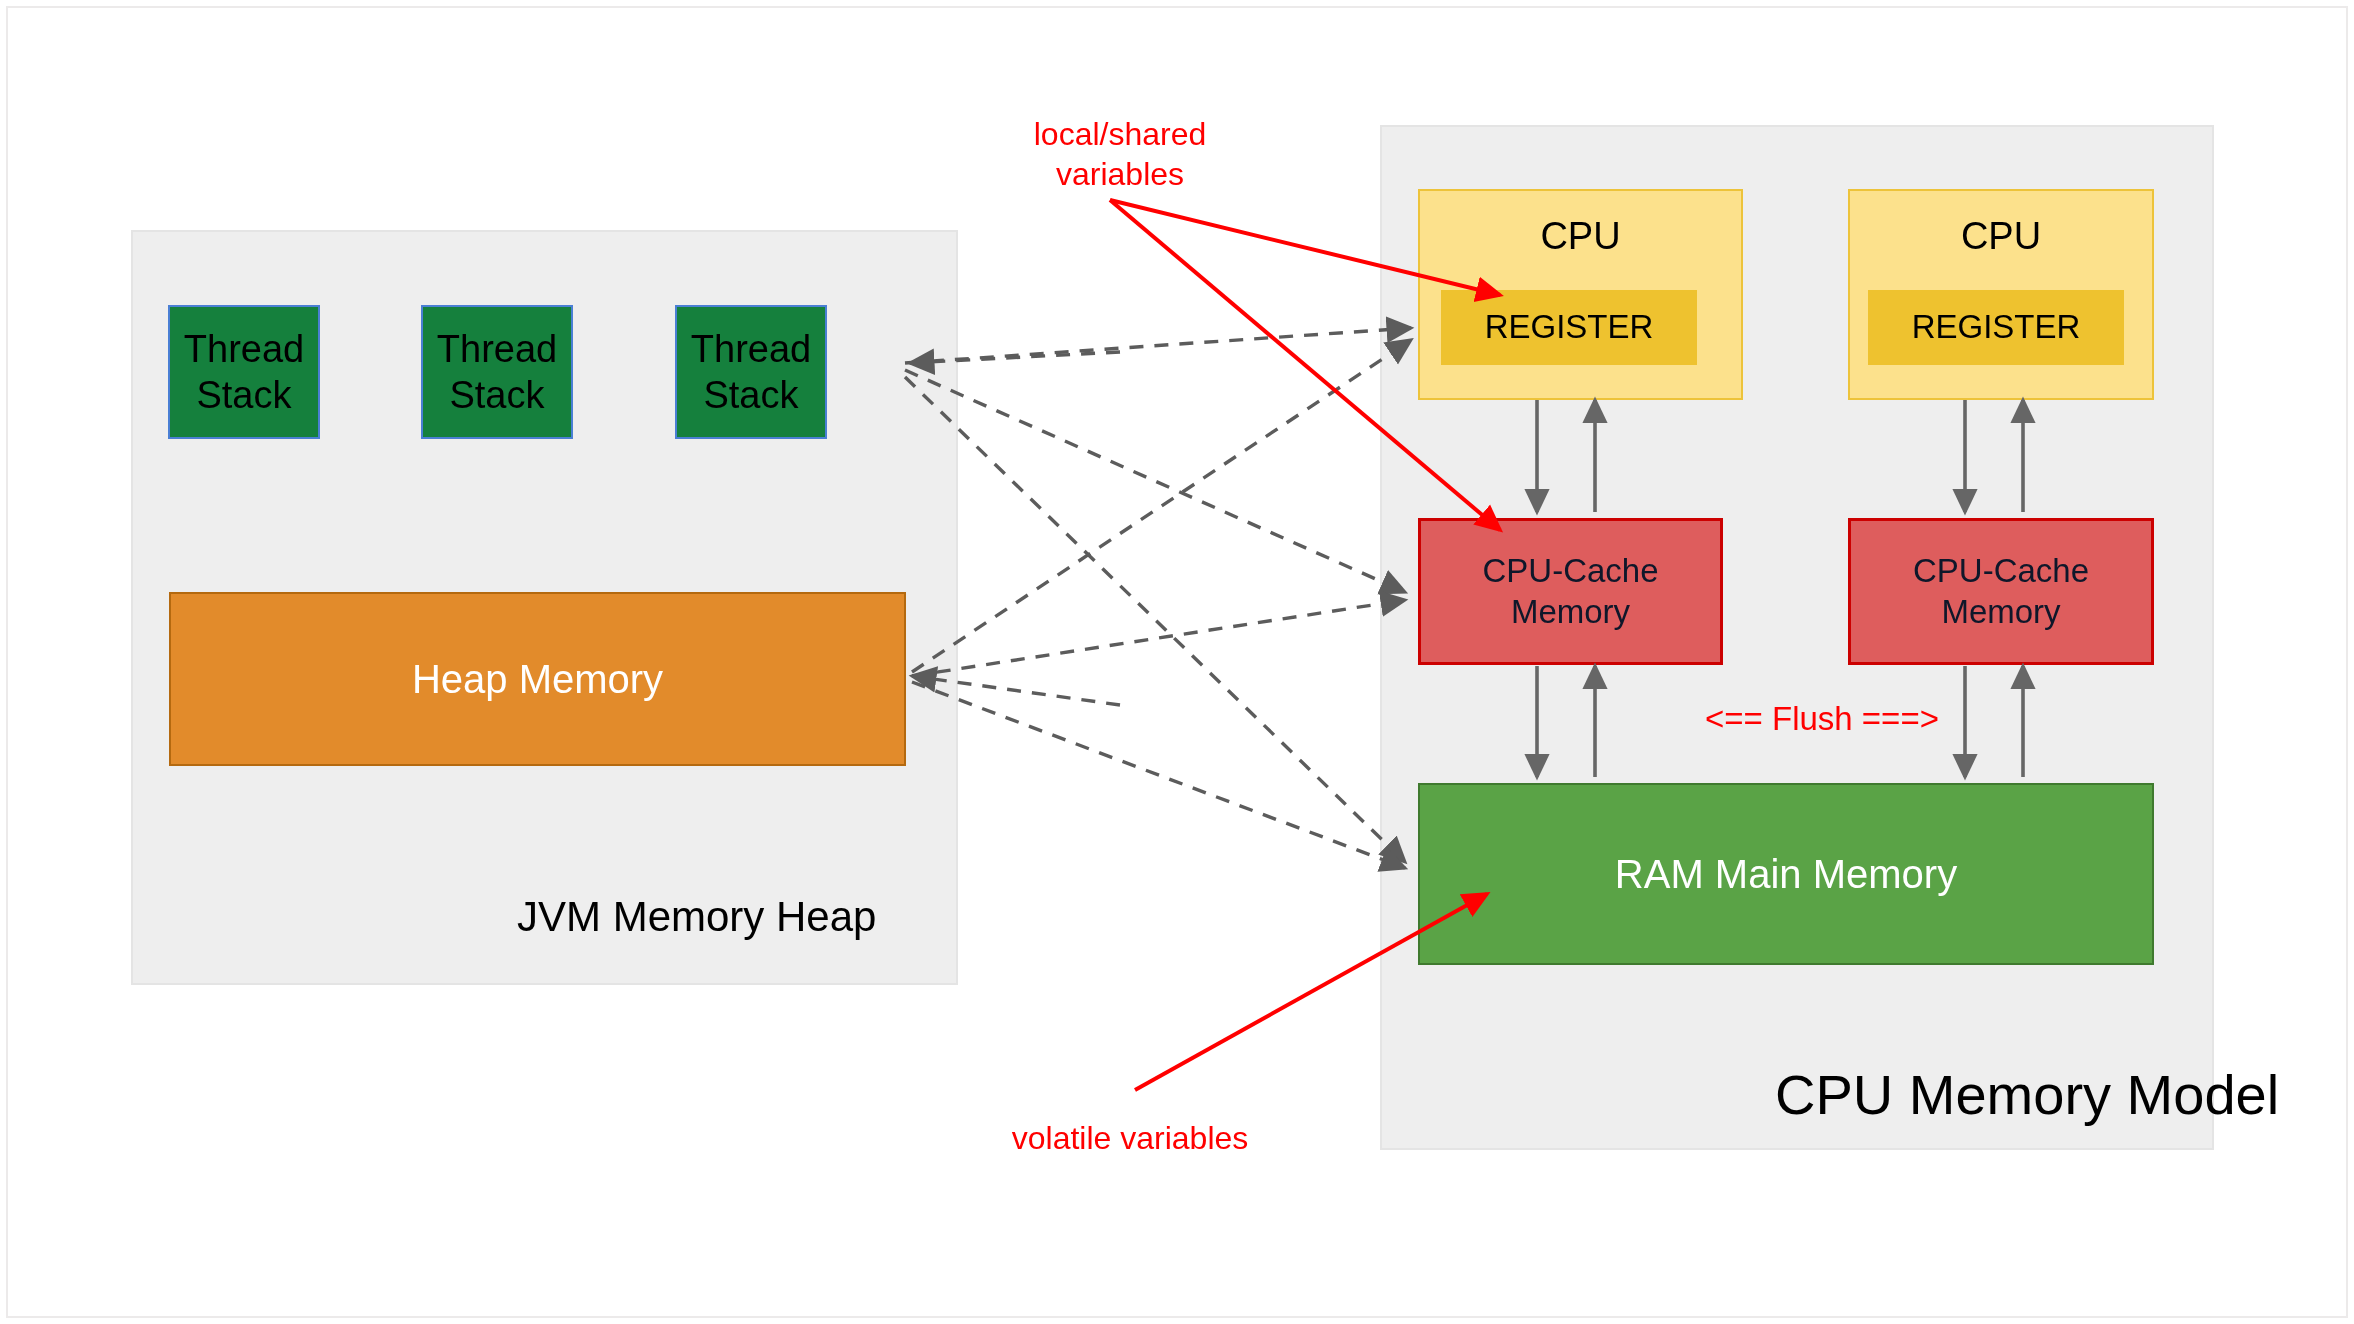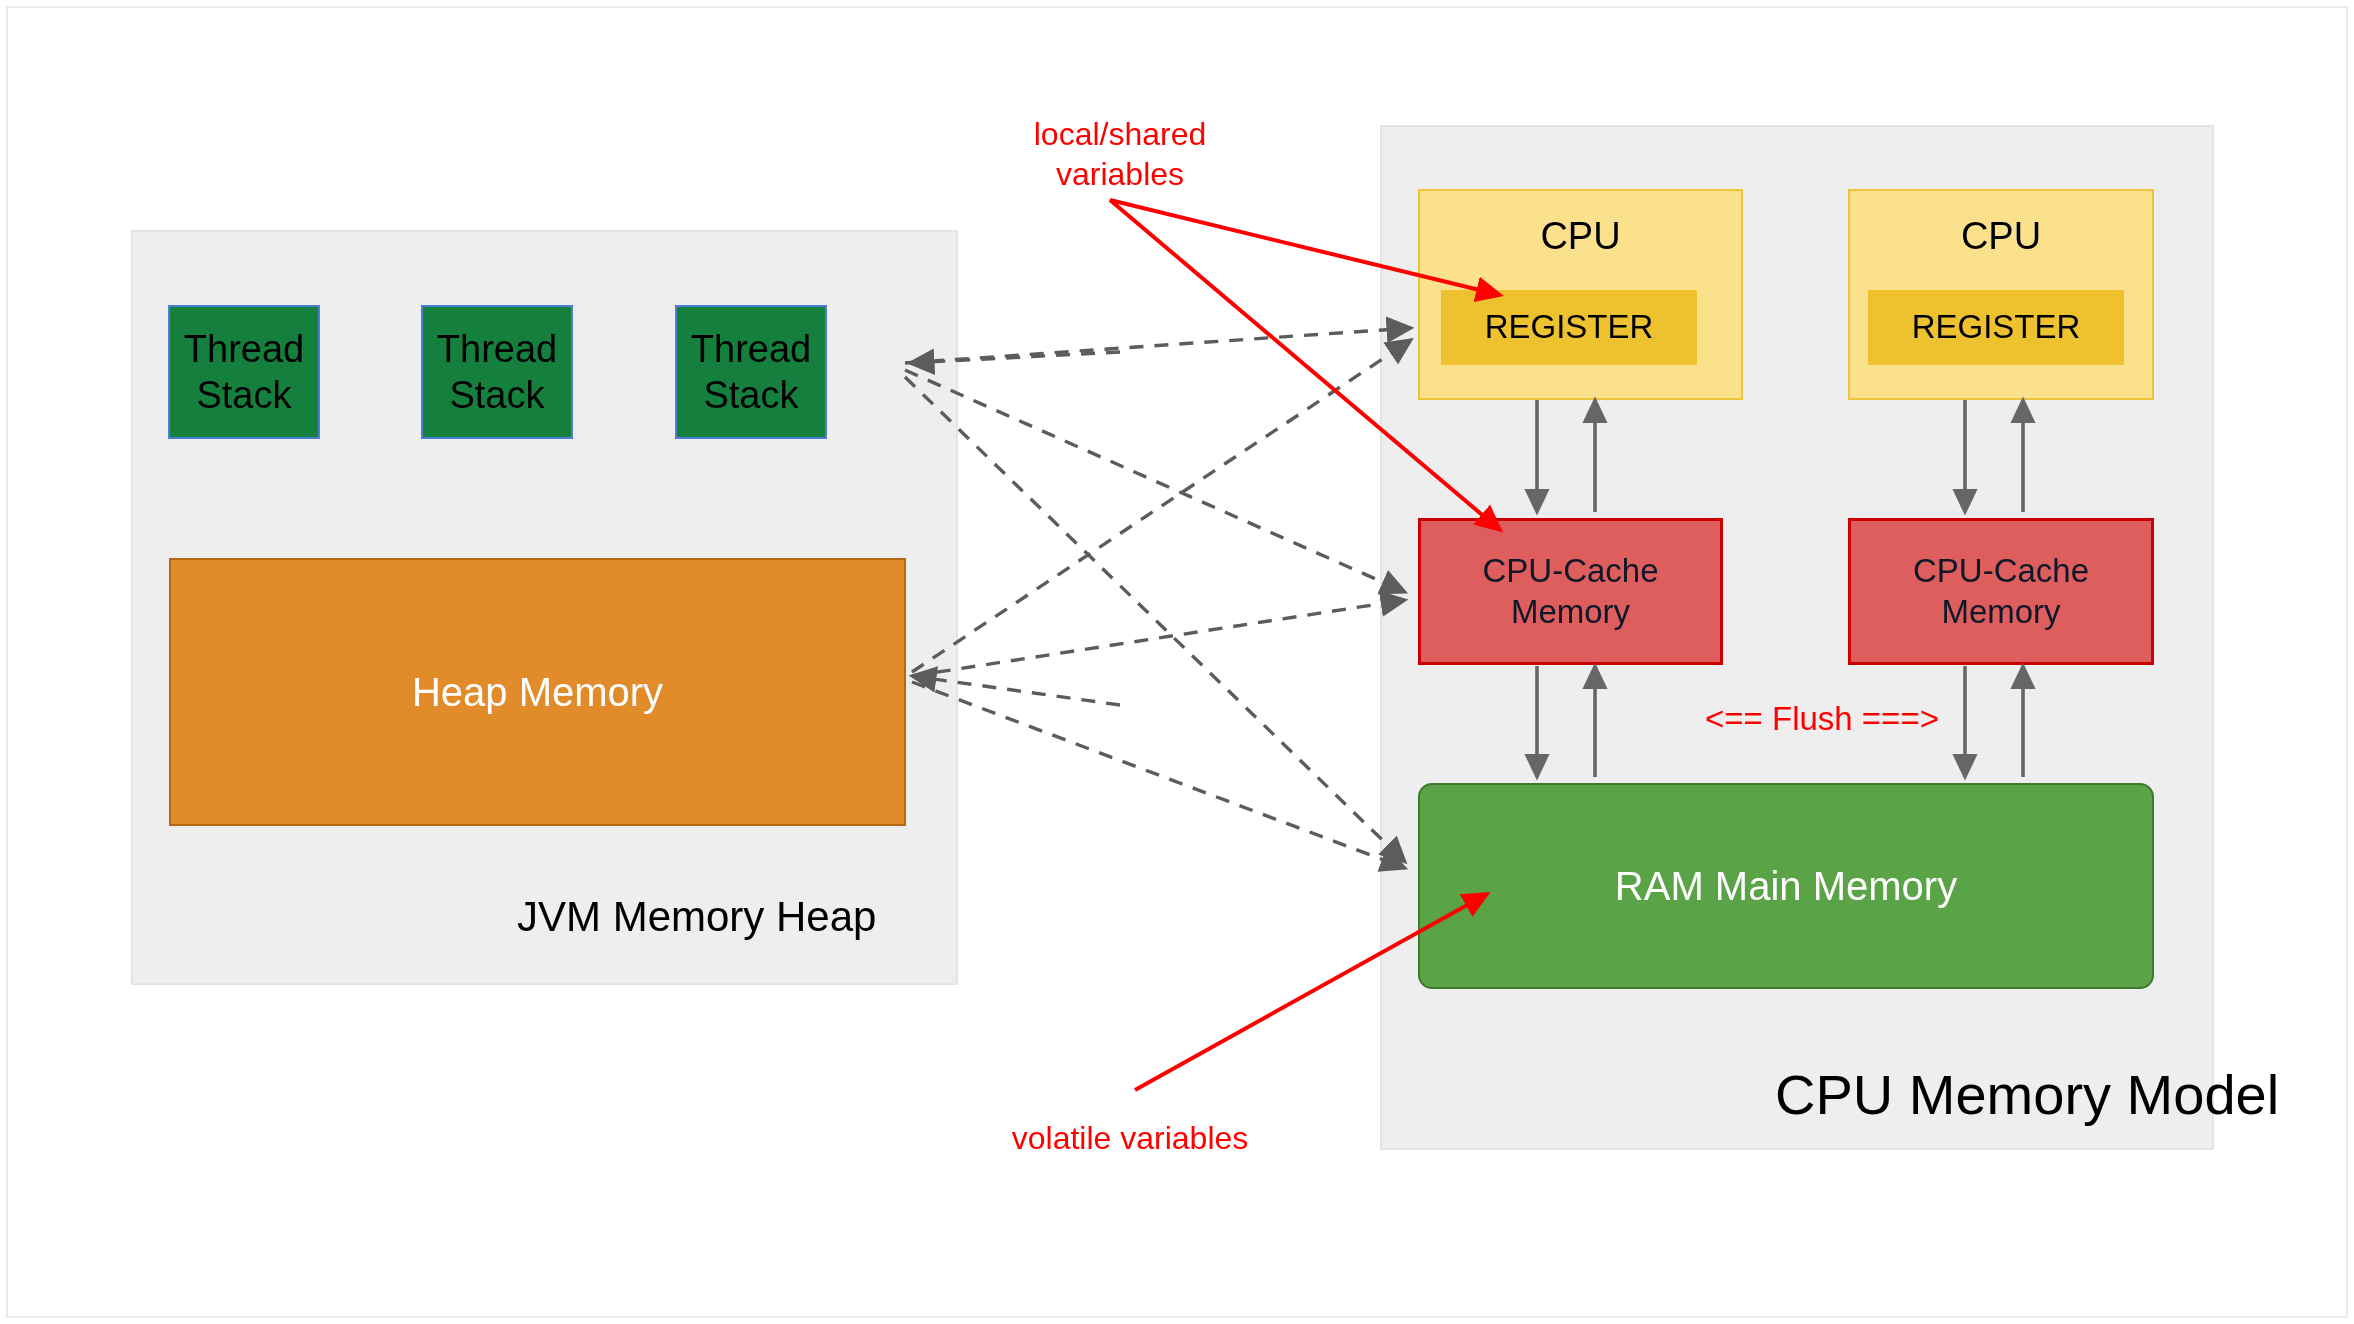--- a/index.html
+++ b/index.html
@@ -120,37 +120,37 @@
   <div id="page-frame"></div>
 
   <div class="group-box" style="left:131px; top:230px; width:827px; height:755px;"></div>
 
   <div class="node thread-stack" style="left:168px; top:305px; width:152px; height:134px;">Thread<br>Stack</div>
 
   <div class="node thread-stack" style="left:421px; top:305px; width:152px; height:134px;">Thread<br>Stack</div>
 
   <div class="node thread-stack" style="left:675px; top:305px; width:152px; height:134px;">Thread<br>Stack</div>
 
-  <div class="node heap" style="left:169px; top:558px; width:737px; height:268px;">Heap Memory</div>
+  <div class="node heap" style="left:169px; top:592px; width:737px; height:174px;">Heap Memory</div>
 
   <div class="group-label" style="left:517px; top:893px; font-size:42px;">JVM Memory Heap</div>
 
   <div class="group-box" style="left:1380px; top:125px; width:834px; height:1025px;"></div>
 
   <div class="node cpu" style="left:1418px; top:189px; width:325px; height:211px;">CPU</div>
   <div class="node register" style="left:1441px; top:290px; width:256px; height:75px;">REGISTER</div>
 
   <div class="node cache" style="left:1418px; top:518px; width:305px; height:147px;">CPU-Cache<br>Memory</div>
 
   <div class="node cpu" style="left:1848px; top:189px; width:306px; height:211px;">CPU</div>
   <div class="node register" style="left:1868px; top:290px; width:256px; height:75px;">REGISTER</div>
 
   <div class="node cache" style="left:1848px; top:518px; width:306px; height:147px;">CPU-Cache<br>Memory</div>
 
-  <div class="node ram" style="left:1418px; top:783px; width:736px; height:206px;border-radius:14px;">RAM Main Memory</div>
+  <div class="node ram" style="left:1418px; top:783px; width:736px; height:182px;">RAM Main Memory</div>
 
   <div class="flush-label" style="left:1677px; top:700px;margin-left:28px;">&lt;== Flush ===&gt;</div>
 
   <div class="group-label" style="left:1775px; top:1062px; font-size:56px;">CPU Memory Model</div>
 
   <div class="annot" style="left:1005px; top:96px; width:230px;">local/shared<br>variables</div>
 
   <div class="annot" style="left:1000px; top:1100px; width:260px;">volatile variables</div>
 
   <svg class="overlay" viewBox="0 0 2354 1324" xmlns="http://www.w3.org/2000/svg">

